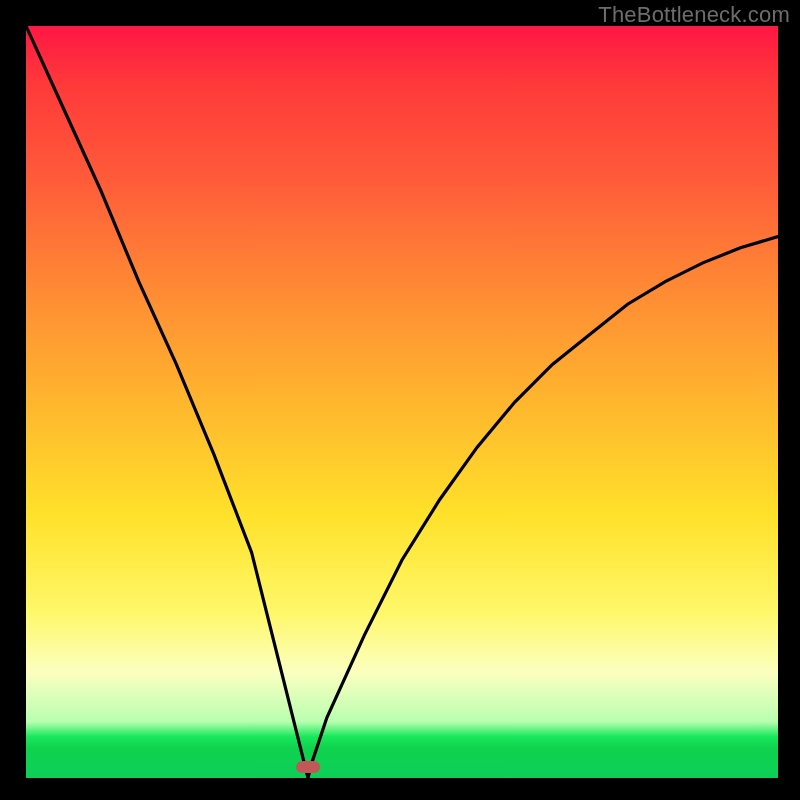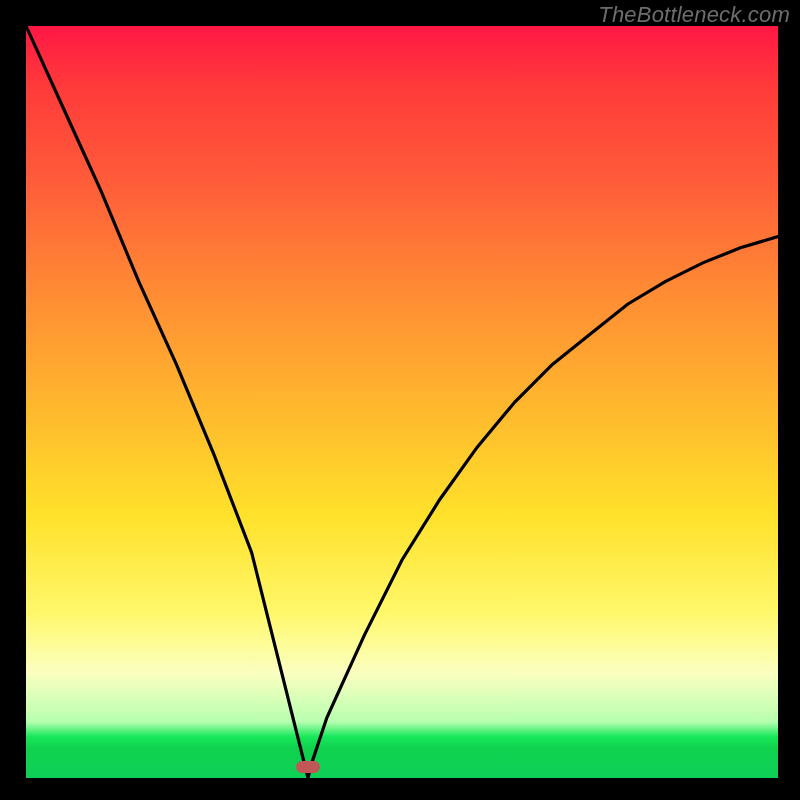--- a/index.html
+++ b/index.html
@@ -8,21 +8,20 @@
     width: 800px;
     height: 800px;
     background: #000;
     overflow: hidden;
     font-family: Arial, Helvetica, sans-serif;
   }
   .chart-container {
     position: relative;
     width: 800px;
     height: 688px;
-    font-style: italic;
   }
   .plot-area {
     position: absolute;
     left: 26px;
     top: 26px;
     width: 752px;
     height: 752px;
     background: linear-gradient(
       to bottom,
       #ff1744 0%,

